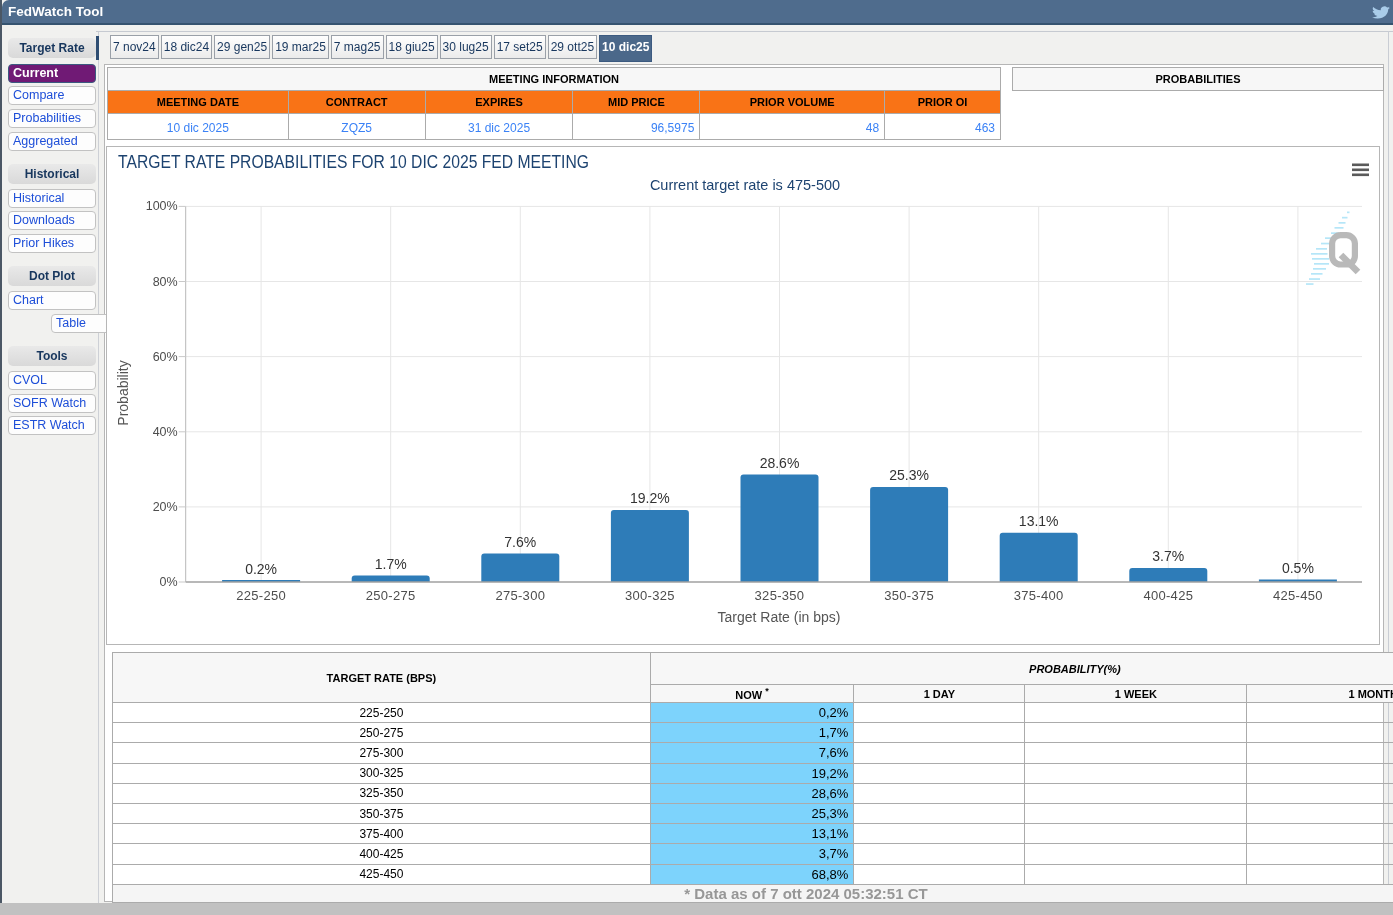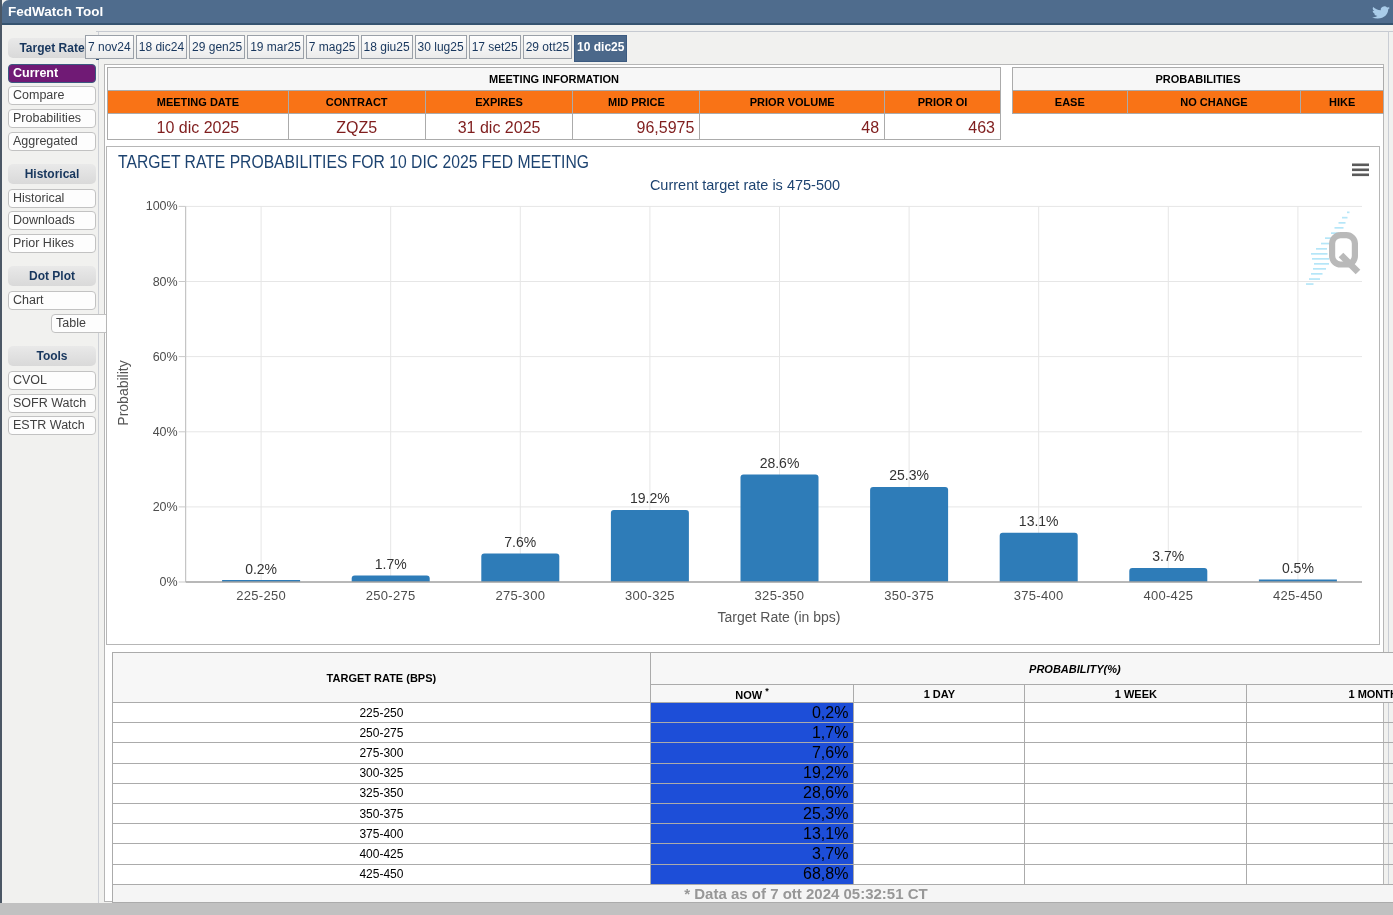--- a/index.html
+++ b/index.html
@@ -10,50 +10,50 @@
 
 
 #hdr { left:2px; top:0; width:1391px; height:25px; background:#4f6c8d; border-bottom:2px solid #35536f; border-radius:7px 0 0 0; }
 #hdr .ttl { position:absolute; left:6px; top:0; line-height:24px; color:#fff; font-size:13.5px; font-weight:bold; }
 #hdr svg { position:absolute; right:3px; top:5px; }
 #leftedge { left:0; top:0; width:2px; height:903px; background:#4b5765; }
 #botstrip { left:0; top:903px; width:1393px; height:12px; background:#c1c1c1; }
 
 
 .shdr { left:8px; width:88px; height:20px; background:linear-gradient(#e9e9e9,#d9d9d9); border-radius:5px; text-align:center; line-height:20px; font-size:12px; font-weight:bold; color:#17365d; }
-.sbtn { left:8px; width:88px; height:19px; background:#fdfdfd; border:1px solid #c2c2c2; border-radius:4px; font-size:12.5px; color:#404040; line-height:17px; padding-left:4px; }
+.sbtn { left:8px; width:88px; height:19px; background:#fdfdfd; border:1px solid #c2c2c2; border-radius:4px; font-size:12.5px; color:#1d4ed8; line-height:17px; padding-left:4px; }
 .sbtn.sel { background:#701a75; color:#fff; font-weight:bold; border-color:#3c5a80; }
 
 
 #vline1 { left:98px; top:31px; width:1px; height:872px; background:#cdd0d6; }
 #tabtop { left:96px; top:31px; width:1297px; height:1px; background:#c6cad1; }
 #rightline { left:1388px; top:31px; width:1px; height:872px; background:#c9cdd4; }
 #mainpanel { left:104px; top:64px; width:1280px; height:838px; background:#fff; border:1px solid #b6b6b6; }
 #tabstub { left:96px; top:36px; width:3px; height:24px; background:#2e4d72; }
 
 
-#tabs { left:85px; top:35px; height:27px; white-space:nowrap; }
+#tabs { left:110px; top:35px; height:27px; white-space:nowrap; }
 .tab { display:inline-block; vertical-align:top; height:24px; line-height:23px; padding:0 2px; margin-right:2px; background:linear-gradient(#fefefe,#ebebeb); border:1px solid #9aa0a8; font-size:12px; color:#17365d; text-align:center; }
 .tab.sel { background:#4b688a; color:#fff; font-weight:bold; height:27px; border-color:#3c5a80; }
 
 
 table { border-collapse:collapse; }
 .itbl { background:#fff; }
 .itbl td, .itbl th { border:1px solid #ababab; font-size:11px; padding:0 5px; }
 .itbl .trow th { height:23px; background:#f7f7f7; font-weight:bold; color:#000; }
 .itbl .hrow th { height:23px; background:#f97316; font-weight:bold; color:#000; }
-.itbl .vrow td { height:26px; font-size:16px; color:#7f1d1d; text-align:center; padding-top:3px; }
+.itbl .vrow td { height:26px; font-size:12px; color:#3b82f6; text-align:center; padding-top:3px; }
 .itbl .vrow td.r { text-align:right; }
 
 
 #btbl td, #btbl th { border:1px solid #ababab; font-size:11px; color:#000; }
 #btbl th { background:#f7f7f7; font-weight:bold; }
 #btbl .dr td { height:20.2px; font-size:12px; }
 #btbl .dr td.lab { text-align:center; }
-#btbl .dr td.now { background:#1d4ed8; text-align:right; padding-right:5px; font-size:16px; }
+#btbl .dr td.now { background:#7dd3fc; text-align:right; padding-right:5px; font-size:13px; }
 #btbl .ft td { height:17px; background:#f5f5f5; color:#979797; font-size:15px; text-align:center; font-weight:bold; border-top:1px solid #ababab; }
 
 #chartbox { left:106px; top:146px; width:1274px; height:499px; background:#fff; border:1px solid #b6b6b6; }
 </style>
 </head>
 <body>
 <div id="page">
   <div class="abs" id="botstrip"></div>
   <div class="abs" id="leftedge"></div>
   <div class="abs" id="hdr">
@@ -108,25 +108,20 @@
           <td class="r">48</td>
           <td class="r">463</td>
         </tr>
   </tbody>
     </table>
 
   <table class="abs itbl" style="left:1012px; top:67px; width:372px;">
     <tbody>
         <tr class="trow">
           <th colspan="3">PROBABILITIES</th>
-        </tr>
-    <tr class="hrow">
-          <th style="width:115px;">EASE</th>
-          <th style="width:174px;">NO CHANGE</th>
-          <th style="width:83px;">HIKE</th>
         </tr>
   </tbody>
     </table>
 
   <div class="abs" id="chartbox">
   <svg width="1272" height="497" viewBox="0 0 1272 497" font-family="Liberation Sans, sans-serif">
 <text x="11" y="21" font-size="19" fill="#1d4370" textLength="471" lengthAdjust="spacingAndGlyphs">TARGET RATE PROBABILITIES FOR 10 DIC 2025 FED MEETING</text>
 <text x="638" y="43" font-size="14.5" fill="#1d4370" text-anchor="middle">Current target rate is 475-500</text>
 <rect x="1245" y="16.5" width="17" height="2.6" fill="#5a5a5a"></rect>
 <rect x="1245" y="21.5" width="17" height="2.6" fill="#5a5a5a"></rect>

